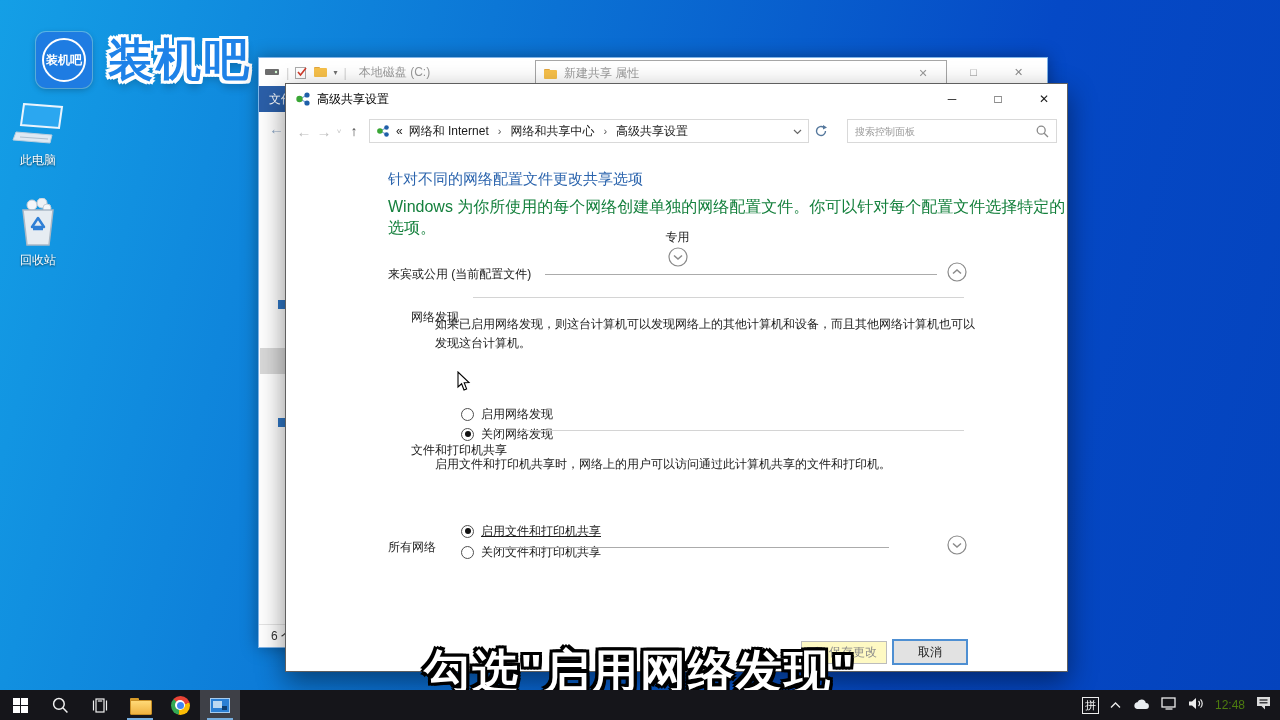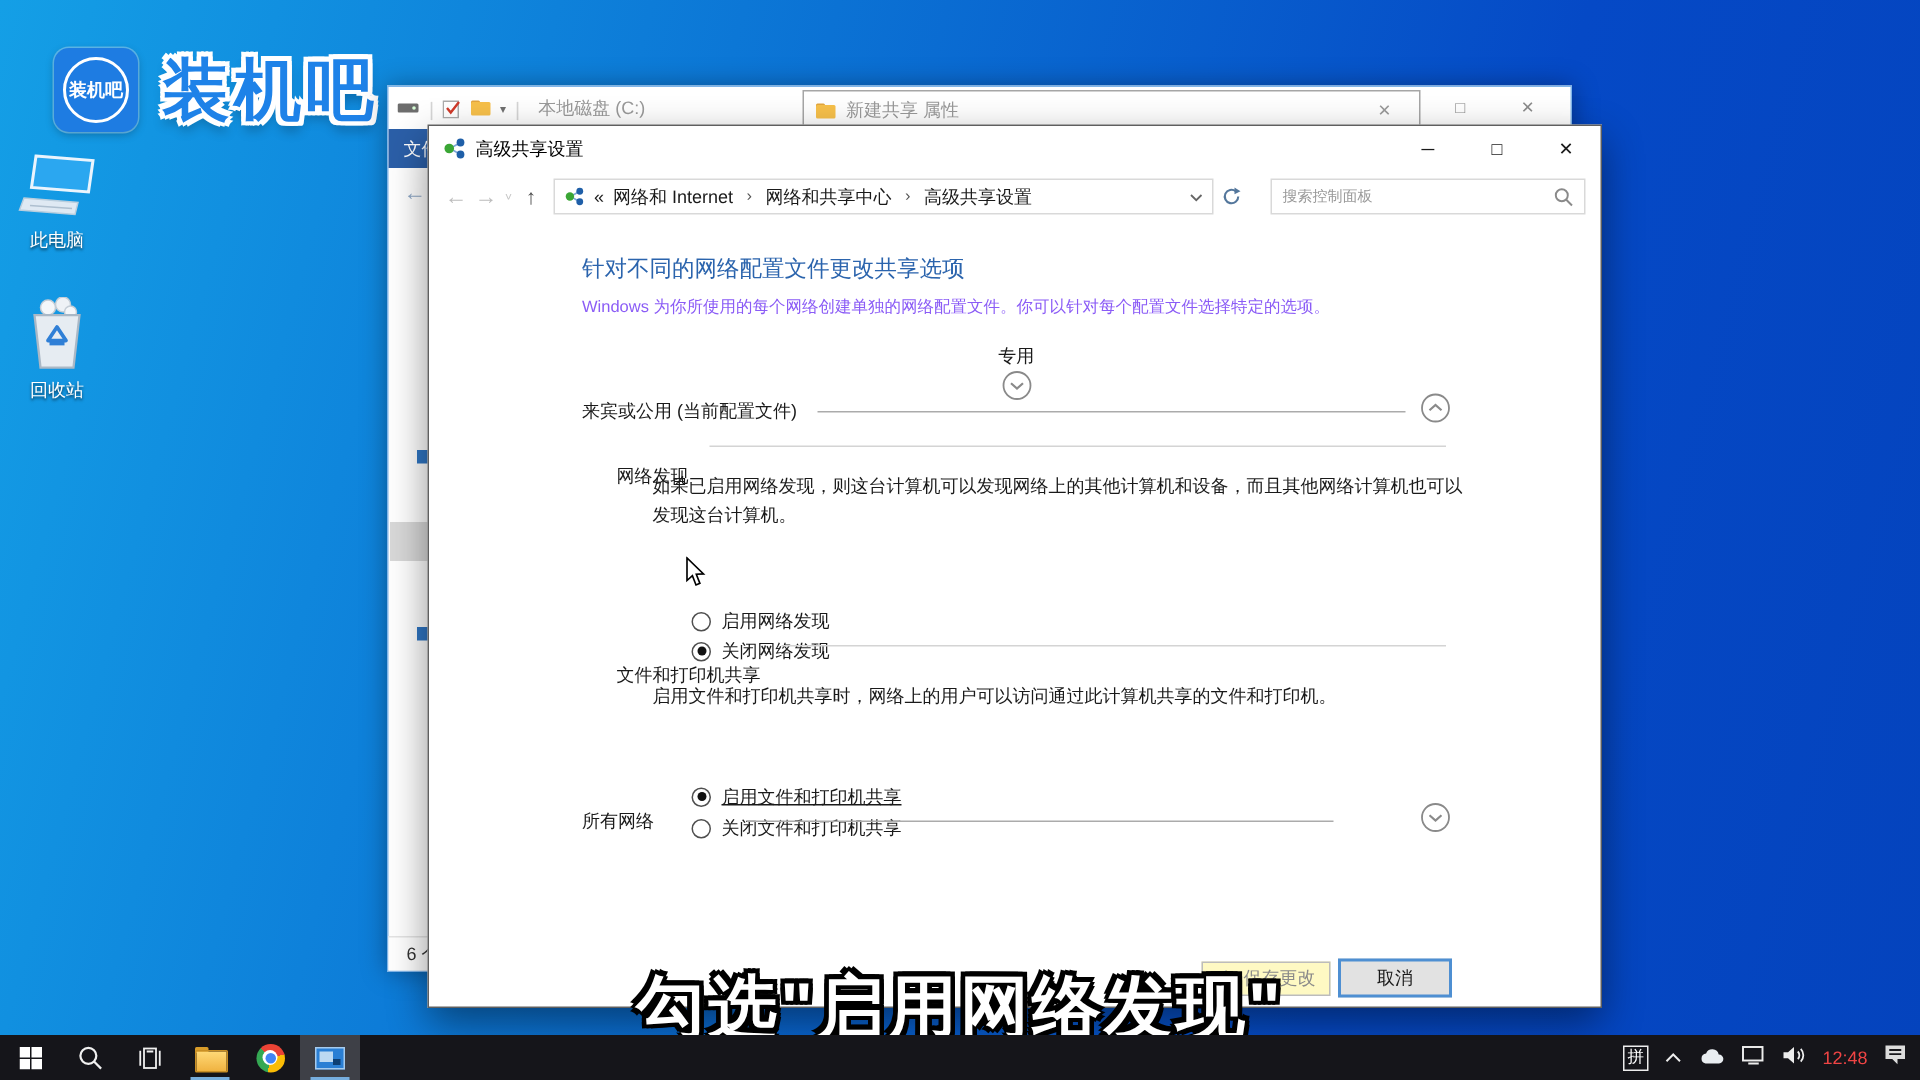--- a/index.html
+++ b/index.html
@@ -58,21 +58,21 @@
   .addressbar{display:flex;align-items:center;height:24px;width:440px;border:1px solid #d9d9d9;margin-left:5px;padding:0 6px;font-size:12px;color:#1a1a1a;gap:6px;}
   .crumb{white-space:nowrap;}
   .crumb-sep{color:#555;font-size:11px;padding:0 3px;}
   .addr-caret{margin-left:auto;}
   .refresh-btn{width:24px;height:24px;display:flex;align-items:center;justify-content:center;}
   .searchbox{margin-left:auto;width:210px;height:24px;border:1px solid #d9d9d9;display:flex;align-items:center;padding:0 7px;}
   .searchbox input{border:none;outline:none;flex:1;font-size:10px;color:#444;font-family:inherit;background:transparent;}
   .searchbox input::placeholder{color:#9a9a9a;}
 
   .page-title{position:absolute;left:102px;top:86px;font-size:15px;color:#2b64ad;}
-  .intro{position:absolute;left:102px;top:113px;font-size:11px;color:#8b5cf6;}
+  .intro{position:absolute;left:102px;top:113px;font-size:16px;color:#15803d;}
 
   .profile-row{position:absolute;left:102px;right:100px;height:20px;display:flex;align-items:center;}
   .profile-label{font-size:12px;color:#1a1a1a;white-space:nowrap;}
   .profile-line{flex:1;border-top:1px solid #ababab;margin:0 10px 0 14px;}
   .row-private{top:145px;flex-direction:column;} .row-guest{top:180px;} .row-all{top:453px;gap:48px;}
 
   .sec-row{position:absolute;left:125px;right:103px;display:flex;align-items:center;height:16px;}
   .sec-label{font-size:12px;color:#1a1a1a;white-space:nowrap;margin-top:40px;}
   .sec-line{flex:1;border-top:1px solid #d4d4d4;margin-left:14px;}
   .sec-net{top:205px;} .sec-fps{top:338px;}
@@ -93,21 +93,21 @@
   #subtitle{position:absolute;left:0;width:100%;top:641px;text-align:center;font-size:46px;font-weight:800;color:#fff;letter-spacing:2px;z-index:40;
     text-shadow:-3px -3px 0 #000,3px -3px 0 #000,-3px 3px 0 #000,3px 3px 0 #000,-3px 0 0 #000,3px 0 0 #000,0 -3px 0 #000,0 3px 0 #000;}
 
   
   #taskbar{position:absolute;left:0;bottom:0;width:100%;height:30px;background:#15151a;display:flex;align-items:center;z-index:50;}
   .tb-btn{width:40px;height:30px;display:flex;align-items:center;justify-content:center;position:relative;}
   .tb-btn.open::after{content:'';position:absolute;left:7px;right:7px;bottom:0;height:2px;background:#76aede;}
   .tb-btn.active{background:#3e4047;}
   .tray{margin-left:auto;display:flex;align-items:center;gap:11px;padding-right:8px;color:#f2f2f2;font-size:12px;}
   .ime{width:17px;height:17px;border:1px solid #ededed;color:#fff;font-size:11px;line-height:15px;text-align:center;}
-  .tb-time{color:#ef4444;}
+  .tb-time{color:#4d7c0f;}
 
   .folder-ic{width:20px;height:15px;position:relative;}
   .folder-ic::before{content:'';position:absolute;left:0;top:0;width:9px;height:4px;background:#d89c2a;border-radius:1px;}
   .folder-ic::after{content:'';position:absolute;left:0;top:2px;width:20px;height:13px;background:linear-gradient(#ffd977,#f0b341);border-radius:1px;border:1px solid #c98f25;}
   .chrome-ic{width:19px;height:19px;border-radius:50%;background:conic-gradient(from -45deg,#ea4335 0 33%,#fbbc05 0 66%,#34a853 0 100%);position:relative;}
   .chrome-ic::before{content:'';position:absolute;left:4.5px;top:4.5px;width:10px;height:10px;border-radius:50%;background:#fff;}
   .chrome-ic::after{content:'';position:absolute;left:6px;top:6px;width:7px;height:7px;border-radius:50%;background:#4285f4;}
   .appwin-ic{width:20px;height:15px;background:#2a7fd4;border:1px solid #a5cbee;position:relative;}
   .appwin-ic::before{content:'';position:absolute;left:2px;top:2px;width:9px;height:7px;background:#bcd9f2;}
   .appwin-ic::after{content:'';position:absolute;right:2px;bottom:2px;width:5px;height:4px;background:#0d3f73;}

